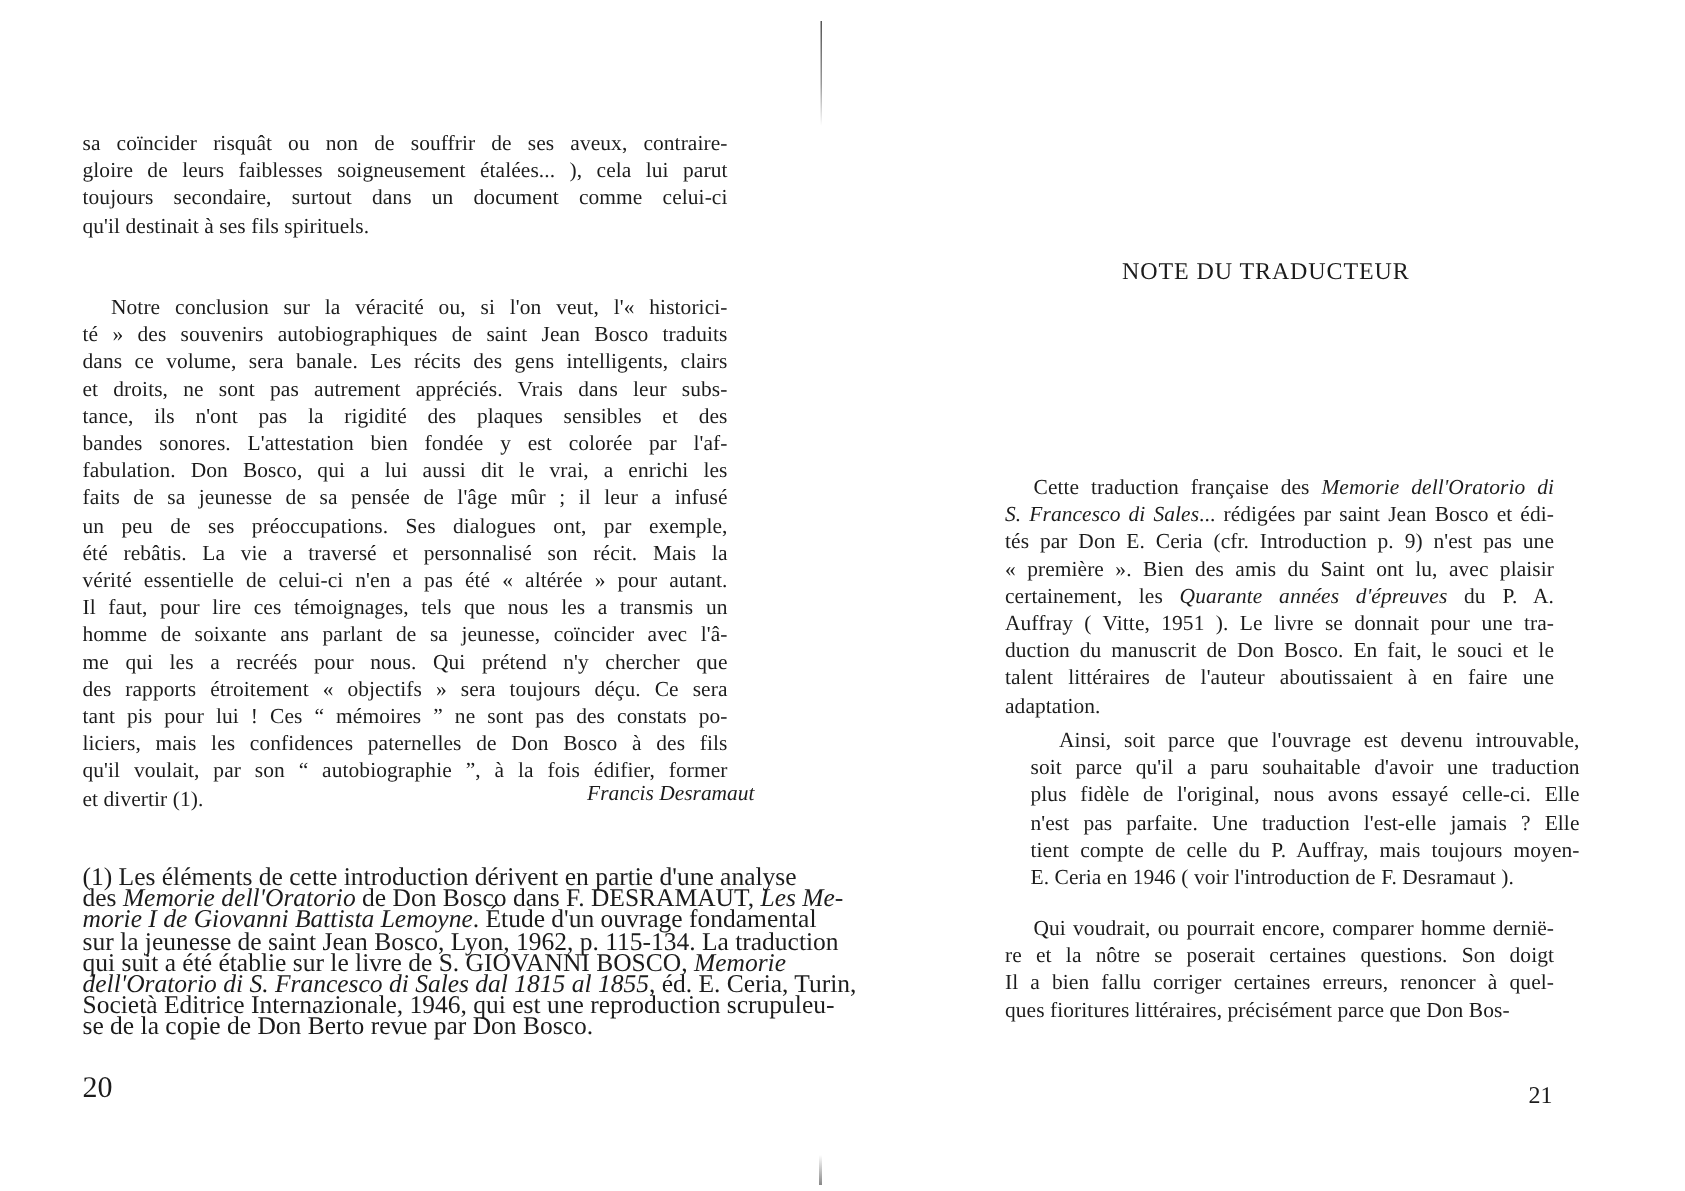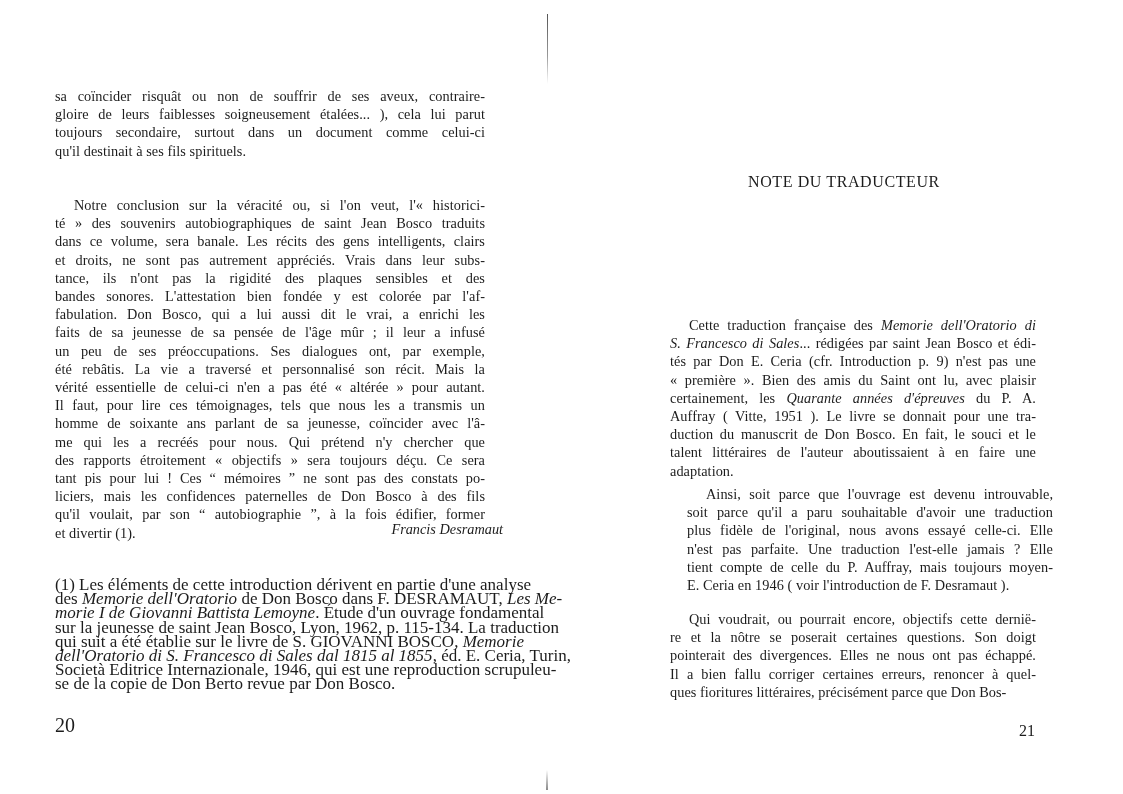--- a/index.html
+++ b/index.html
@@ -114,19 +114,18 @@
   </div>
 <div class="body-text right-p2" id="rp2">
     <span class="line" style="padding-left: 19px;"><span>Ainsi, soit parce que l'ouvrage est devenu introuvable,</span></span>
     <span class="line"><span>soit parce qu'il a paru souhaitable d'avoir une traduction</span></span>
     <span class="line"><span>plus fidèle de l'original, nous avons essayé celle-ci. Elle</span></span>
     <span class="line"><span>n'est pas parfaite. Une traduction l'est-elle jamais ? Elle</span></span>
     <span class="line"><span>tient compte de celle du P. Auffray, mais toujours moyen-</span></span>
     <span class="line last"><span>E. Ceria en 1946 ( voir l'introduction de F. Desramaut ).</span></span>
   </div>
 <div class="body-text right-p3" id="rp3">
-    <span class="line" style="padding-left: 19px;"><span>Qui voudrait, ou pourrait encore, objectifs cette dernië-</span></span>
+    <span class="line" style="padding-left: 19px;"><span>Qui voudrait, ou pourrait encore, comparer homme dernië-</span></span>
     <span class="line"><span>re et la nôtre se poserait certaines questions. Son doigt</span></span>
-    <span class="line"><span>pointerait des divergences. Elles ne nous ont pas échappé.</span></span>
     <span class="line"><span>Il a bien fallu corriger certaines erreurs, renoncer à quel-</span></span>
     <span class="line last"><span>ques fioritures littéraires, précisément parce que Don Bos-</span></span>
   </div>
 <div class="folio-right">21</div>
 
 </body></html>

